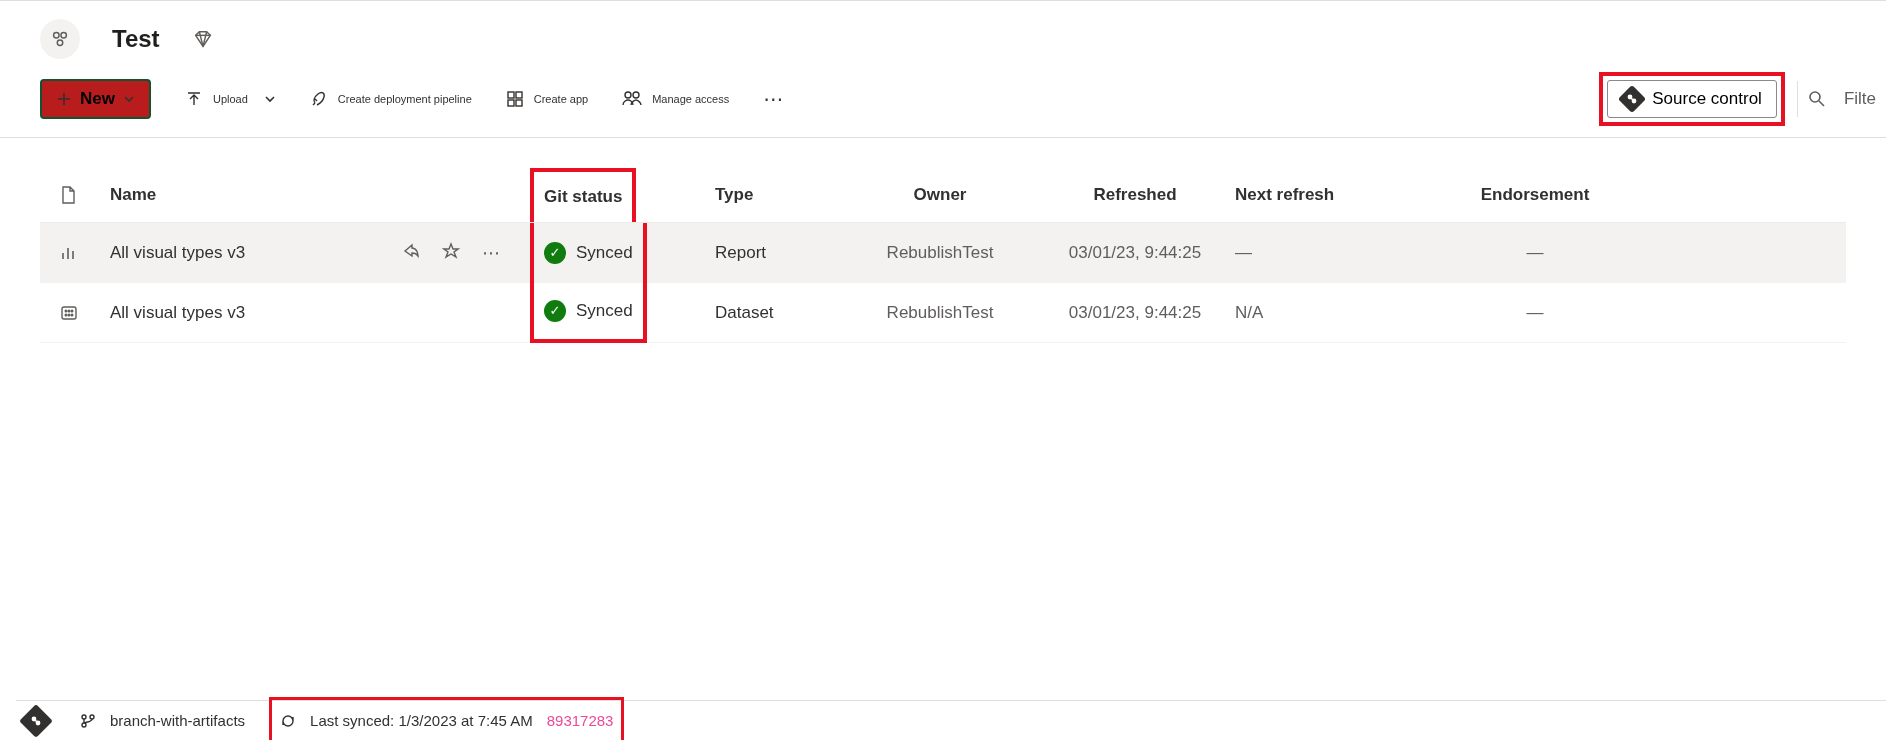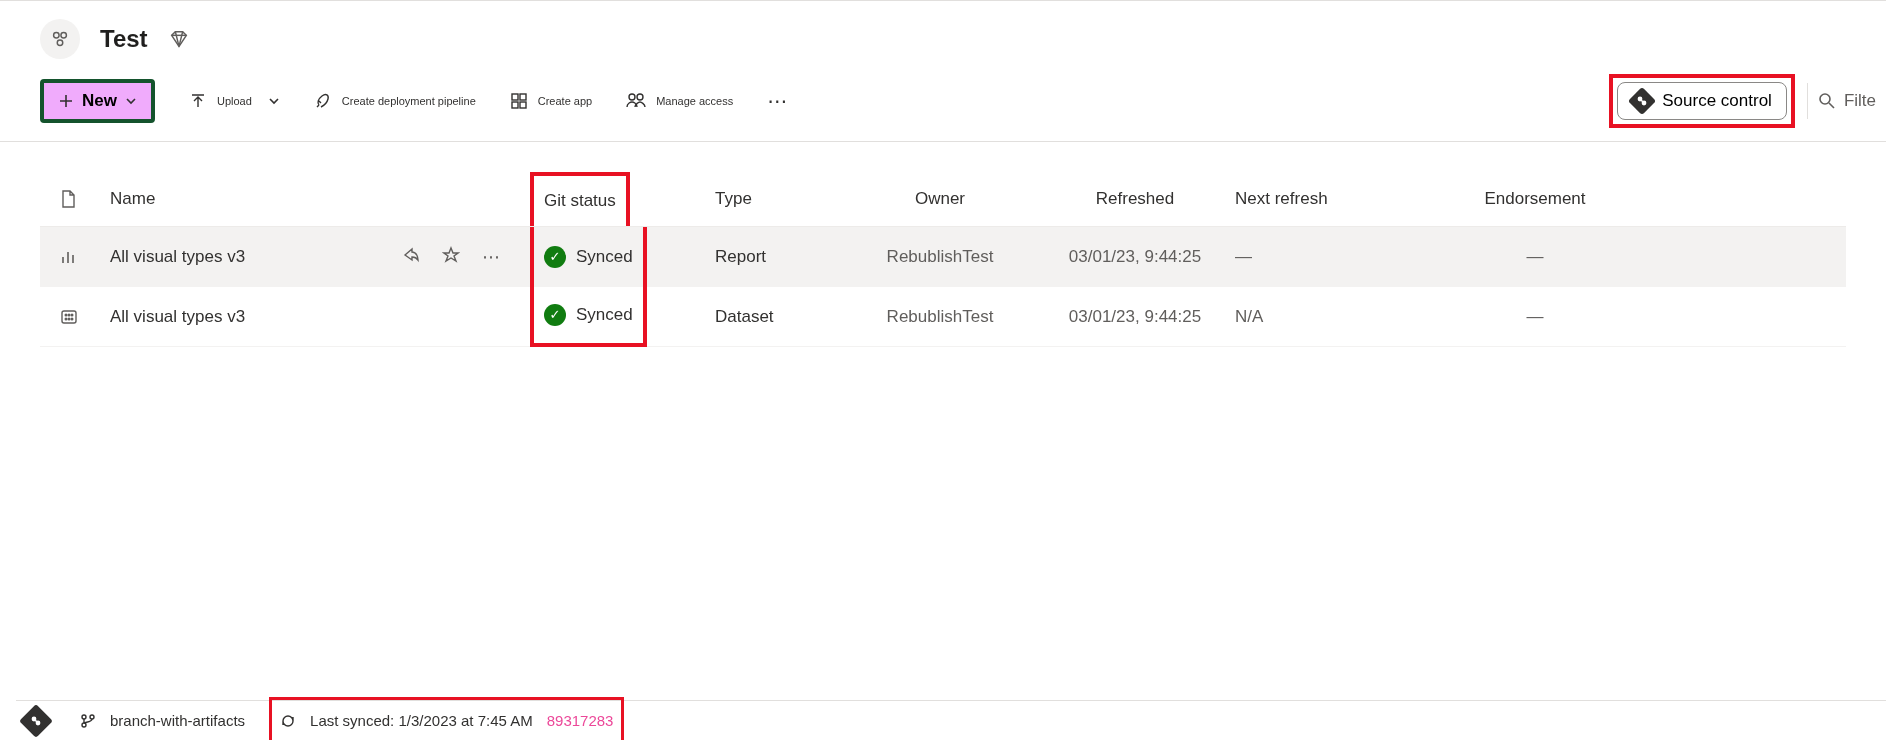--- a/index.html
+++ b/index.html
@@ -1,35 +1,35 @@
 <!DOCTYPE html>
 <html><head>
   <meta charset="utf-8">
   <style>
     * { box-sizing: border-box; margin: 0; padding: 0; font-family: "Segoe UI", sans-serif; }
     body { background: #fff; color: #323130; width: 1886px; height: 740px; position: relative; overflow: hidden; border-top: 1px solid #e1dfdd; }
 
-    .header { padding: 18px 40px 12px 40px; display: flex; align-items: center; gap: 20px; }
+    .header { padding: 18px 40px 12px 40px; display: flex; align-items: center; gap: 32px; }
     .ws-icon-wrap { width: 40px; height: 40px; border-radius: 50%; background: #f3f2f1; display: flex; align-items: center; justify-content: center; }
     .ws-title { font-size: 24px; font-weight: 600; color: #201f1e; }
     .premium-icon { color: #605e5c; }
 
     .toolbar { padding: 8px 40px 18px 40px; display: flex; align-items: center; gap: 34px; border-bottom: 1px solid #e1dfdd; position: relative; }
-    .btn-new { display: flex; align-items: center; gap: 8px; border: 4px solid #14532d; border-radius: 4px; padding: 8px 14px; font-size: 17px; font-weight: 600; background: #f0abfc; cursor: pointer; }
+    .btn-new { display: flex; align-items: center; gap: 8px; border: 2px solid #14532d; border-radius: 4px; padding: 8px 14px; font-size: 17px; font-weight: 600; background: #b91c1c; cursor: pointer; }
     .tb-item { display: flex; align-items: center; gap: 10px; font-size: 11px; color: #323130; cursor: pointer; }
     .tb-icon { display: inline-flex; align-items: center; justify-content: center; color: #323130; }
     .more-icon { font-size: 20px; letter-spacing: 2px; cursor: pointer; }
 
     .toolbar-right { position: absolute; right: 0; display: flex; align-items: center; gap: 12px; }
     .src-ctrl-wrap { border: 4px solid #e81123; padding: 4px; }
-    .btn-source { display: flex; align-items: center; gap: 10px; border: 1px solid #8a8886; border-radius: 8px; padding: 8px 14px; font-size: 17px; background: #fff; cursor: pointer; }
-    .filter-wrap { display: flex; align-items: center; gap: 8px; padding: 8px 10px; border-left: 1px solid #e1dfdd; color: #605e5c; font-size: 17px; }
+    .btn-source { display: flex; align-items: center; gap: 10px; border: 1px solid #8a8886; border-radius: 3px; padding: 8px 14px; font-size: 17px; background: #fff; cursor: pointer; }
+    .filter-wrap { display: flex; align-items: center; gap: 18px; padding: 8px 10px; border-left: 1px solid #e1dfdd; color: #605e5c; font-size: 17px; }
 
     .table { padding: 0 40px; margin-top: 30px; }
-    .thead { display: flex; align-items: center; padding: 12px 0; border-bottom: 1px solid #edebe9; font-size: 17px; font-weight: 400; color: #323130; }
+    .thead { display: flex; align-items: center; padding: 12px 0; border-bottom: 1px solid #edebe9; font-size: 17px; font-weight: 700; color: #323130; }
     .col-icon { width: 70px; display: flex; align-items: center; padding-left: 20px; }
     .col-name { width: 420px; display: flex; align-items: center; position: relative; }
     .col-git  { width: 145px; display: flex; align-items: center; }
     .col-type { width: 170px; display: flex; align-items: center; padding-left: 40px; }
     .col-owner{ width: 190px; display: flex; align-items: center; justify-content: center; }
     .col-refr { width: 200px; display: flex; align-items: center; justify-content: center; }
     .col-next { width: 200px; display: flex; align-items: center; }
     .col-end  { width: 200px; display: flex; align-items: center; justify-content: center; }
 
     .git-hdr-cell { border: 4px solid #e81123; border-bottom: none; padding: 12px 10px; margin-top: -12px; margin-bottom: -12px; height: 54px; display:flex; align-items:center; }

